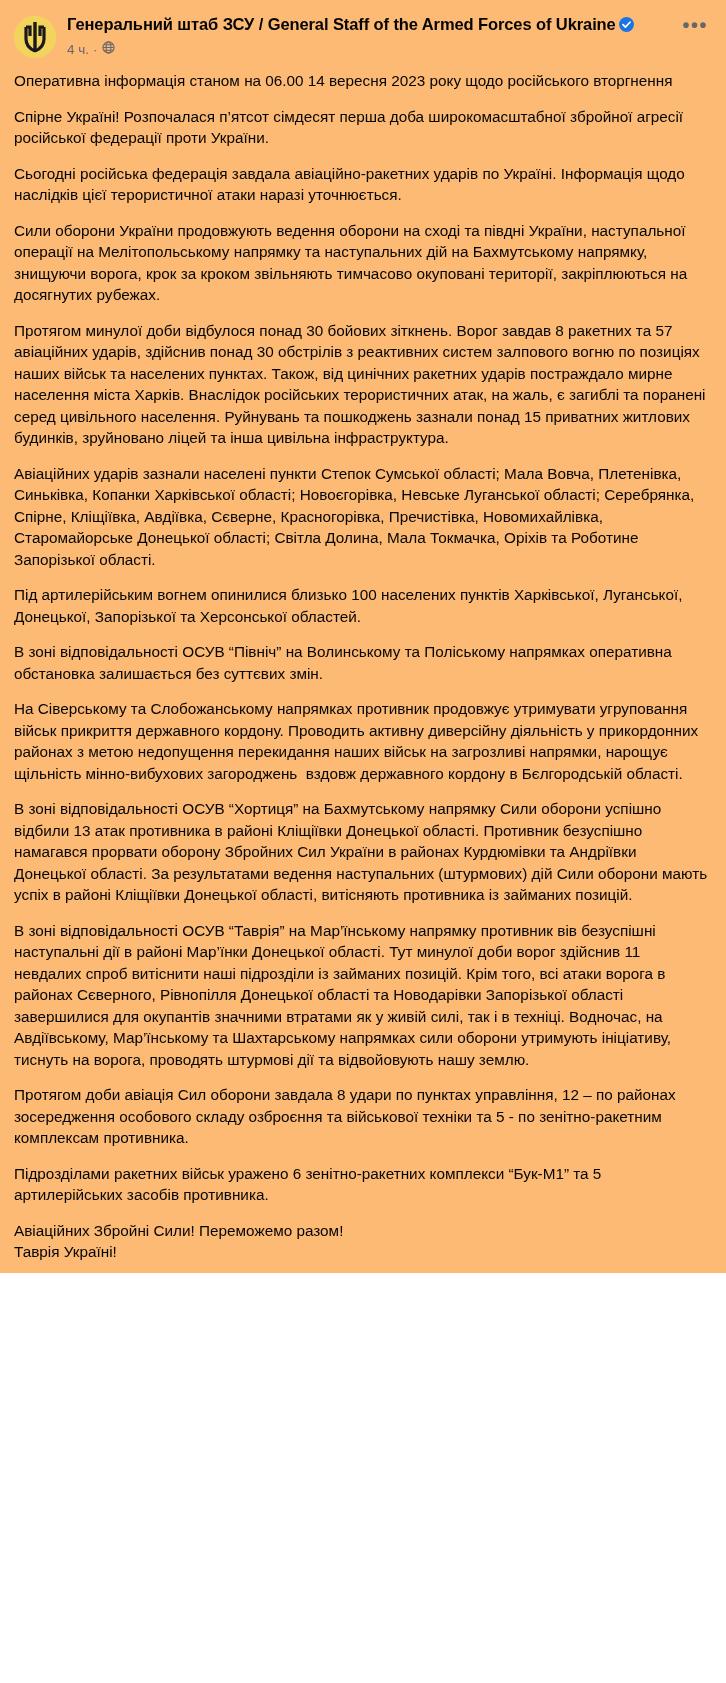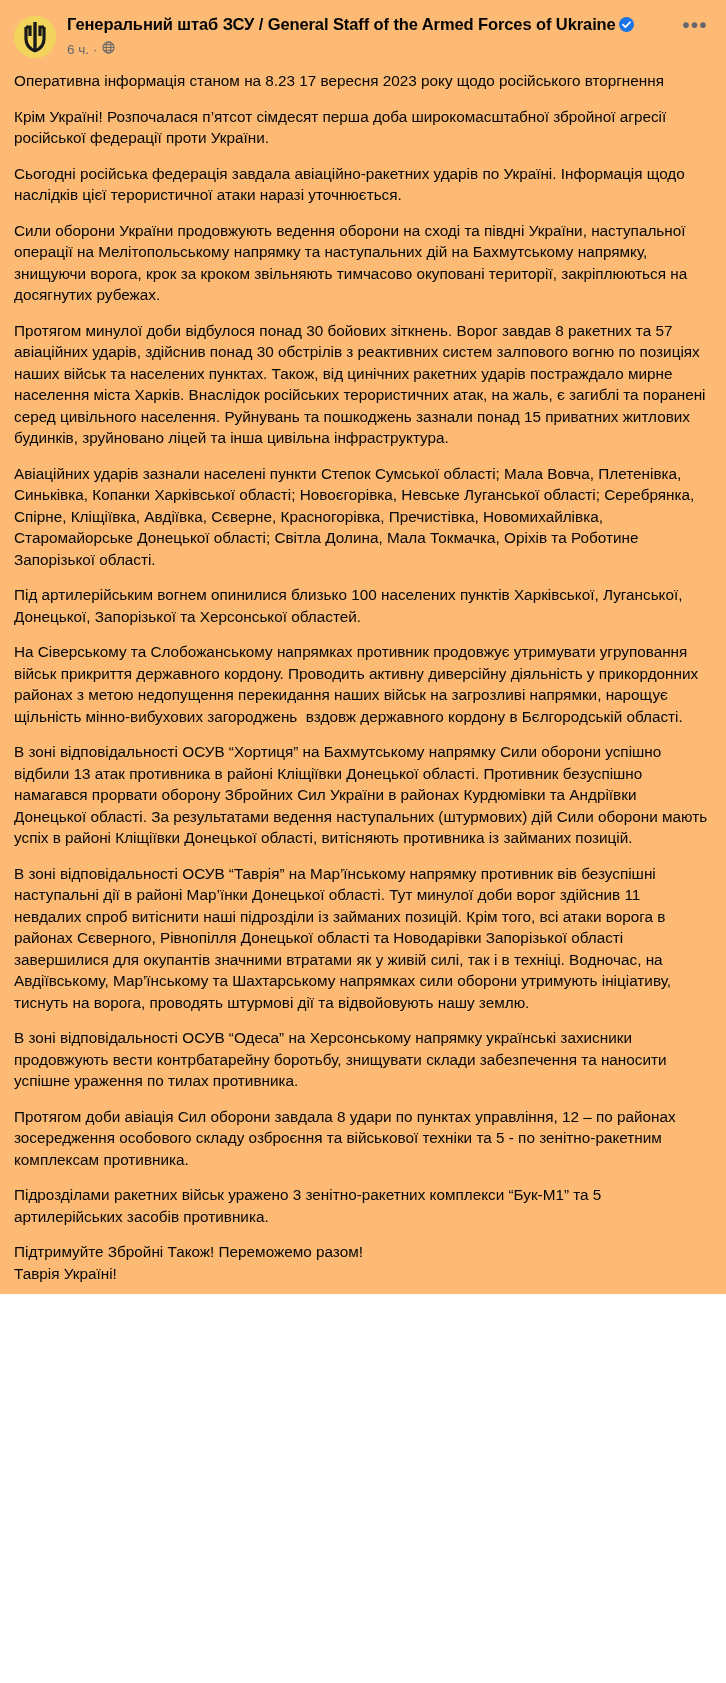--- a/index.html
+++ b/index.html
@@ -117,44 +117,44 @@
         <path d="M30 11 L26 11 L26 20" stroke="#1a1a1a" stroke-width="3.2" fill="none"></path>
       </svg>
     </div>
 
     <div class="header-text">
       <div class="page-name"><span>Генеральний штаб ЗСУ / General Staff of the Armed Forces of Ukraine</span><span class="verified"><svg width="15" height="15" viewBox="0 0 16 16">
               <circle cx="8" cy="8" r="8" fill="#1b74e4"></circle>
               <path d="M4.3 8.2 L6.8 10.7 L11.7 5.6" stroke="#ffffff" stroke-width="1.9" fill="none" stroke-linecap="round" stroke-linejoin="round"></path>
             </svg></span></div>
       <div class="meta-row">
-        <span>6 ч.</span>
+        <span>4 ч.</span>
         <span class="dot">·</span>
         <span class="globe"><svg width="13" height="13" viewBox="0 0 14 14">
               <circle cx="7" cy="7" r="6" fill="none" stroke="#65676b" stroke-width="1.2"></circle>
               <ellipse cx="7" cy="7" rx="2.6" ry="6" fill="none" stroke="#65676b" stroke-width="1.1"></ellipse>
               <path d="M1.3 7 H12.7 M2.2 4 H11.8 M2.2 10 H11.8" stroke="#65676b" stroke-width="1.1" fill="none"></path>
             </svg></span>
       </div>
     </div>
 
     <div class="menu-dots">•••</div>
   </div>
 
   <div class="post-body">
-    <p>Оперативна інформація станом на 8.23 17 вересня 2023 року щодо російського вторгнення</p>
-    <p>Крім Україні! Розпочалася п’ятсот сімдесят перша доба широкомасштабної збройної агресії російської федерації проти України.</p>
+    <p>Оперативна інформація станом на 06.00 14 вересня 2023 року щодо російського вторгнення</p>
+    <p>Спірне Україні! Розпочалася п’ятсот сімдесят перша доба широкомасштабної збройної агресії російської федерації проти України.</p>
     <p>Сьогодні російська федерація завдала авіаційно-ракетних ударів по Україні. Інформація щодо наслідків цієї терористичної атаки наразі уточнюється.</p>
     <p>Сили оборони України продовжують ведення оборони на сході та півдні України, наступальної операції на Мелітопольському напрямку та наступальних дій на Бахмутському напрямку, знищуючи ворога, крок за кроком звільняють тимчасово окуповані території, закріплюються на досягнутих рубежах.</p>
     <p>Протягом минулої доби відбулося понад 30 бойових зіткнень. Ворог завдав 8 ракетних та 57 авіаційних ударів, здійснив понад 30 обстрілів з реактивних систем залпового вогню по позиціях наших військ та населених пунктах. Також, від цинічних ракетних ударів постраждало мирне населення міста Харків. Внаслідок російських терористичних атак, на жаль, є загиблі та поранені серед цивільного населення. Руйнувань та пошкоджень зазнали понад 15 приватних житлових будинків, зруйновано ліцей та інша цивільна інфраструктура.</p>
     <p>Авіаційних ударів зазнали населені пункти Степок Сумської області; Мала Вовча, Плетенівка, Синьківка, Копанки Харківської області; Новоєгорівка, Невське Луганської області; Серебрянка, Спірне, Кліщіївка, Авдіївка, Сєверне, Красногорівка, Пречистівка, Новомихайлівка, Старомайорське Донецької області; Світла Долина, Мала Токмачка, Оріхів та Роботине Запорізької області.</p>
     <p>Під артилерійським вогнем опинилися близько 100 населених пунктів Харківської, Луганської, Донецької, Запорізької та Херсонської областей.</p>
+    <p>В зоні відповідальності ОСУВ “Північ” на Волинському та Поліському напрямках оперативна обстановка залишається без суттєвих змін.</p>
     <p>На Сіверському та Слобожанському напрямках противник продовжує утримувати угруповання військ прикриття державного кордону. Проводить активну диверсійну діяльність у прикордонних районах з метою недопущення перекидання наших військ на загрозливі напрямки, нарощує щільність мінно-вибухових загороджень  вздовж державного кордону в Бєлгородській області.</p>
     <p>В зоні відповідальності ОСУВ “Хортиця” на Бахмутському напрямку Сили оборони успішно відбили 13 атак противника в районі Кліщіївки Донецької області. Противник безуспішно намагався прорвати оборону Збройних Сил України в районах Курдюмівки та Андріївки Донецької області. За результатами ведення наступальних (штурмових) дій Сили оборони мають успіх в районі Кліщіївки Донецької області, витісняють противника із займаних позицій.</p>
     <p>В зоні відповідальності ОСУВ “Таврія” на Мар’їнському напрямку противник вів безуспішні наступальні дії в районі Мар’їнки Донецької області. Тут минулої доби ворог здійснив 11 невдалих спроб витіснити наші підрозділи із займаних позицій. Крім того, всі атаки ворога в районах Сєверного, Рівнопілля Донецької області та Новодарівки Запорізької області завершилися для окупантів значними втратами як у живій силі, так і в техніці. Водночас, на Авдіївському, Мар’їнському та Шахтарському напрямках сили оборони утримують ініціативу, тиснуть на ворога, проводять штурмові дії та відвойовують нашу землю.</p>
-    <p>В зоні відповідальності ОСУВ “Одеса” на Херсонському напрямку українські захисники продовжують вести контрбатарейну боротьбу, знищувати склади забезпечення та наносити успішне ураження по тилах противника.</p>
     <p>Протягом доби авіація Сил оборони завдала 8 удари по пунктах управління, 12 – по районах зосередження особового складу озброєння та військової техніки та 5 - по зенітно-ракетним комплексам противника.</p>
-    <p>Підрозділами ракетних військ уражено 3 зенітно-ракетних комплекси “Бук-М1” та 5 артилерійських засобів противника.</p>
-    <p class="tight">Підтримуйте Збройні Також! Переможемо разом!</p>
+    <p>Підрозділами ракетних військ уражено 6 зенітно-ракетних комплекси “Бук-М1” та 5 артилерійських засобів противника.</p>
+    <p class="tight">Авіаційних Збройні Сили! Переможемо разом!</p>
     <p>Таврія Україні!</p>
   </div>
 
 </div>
 
 </body></html>

